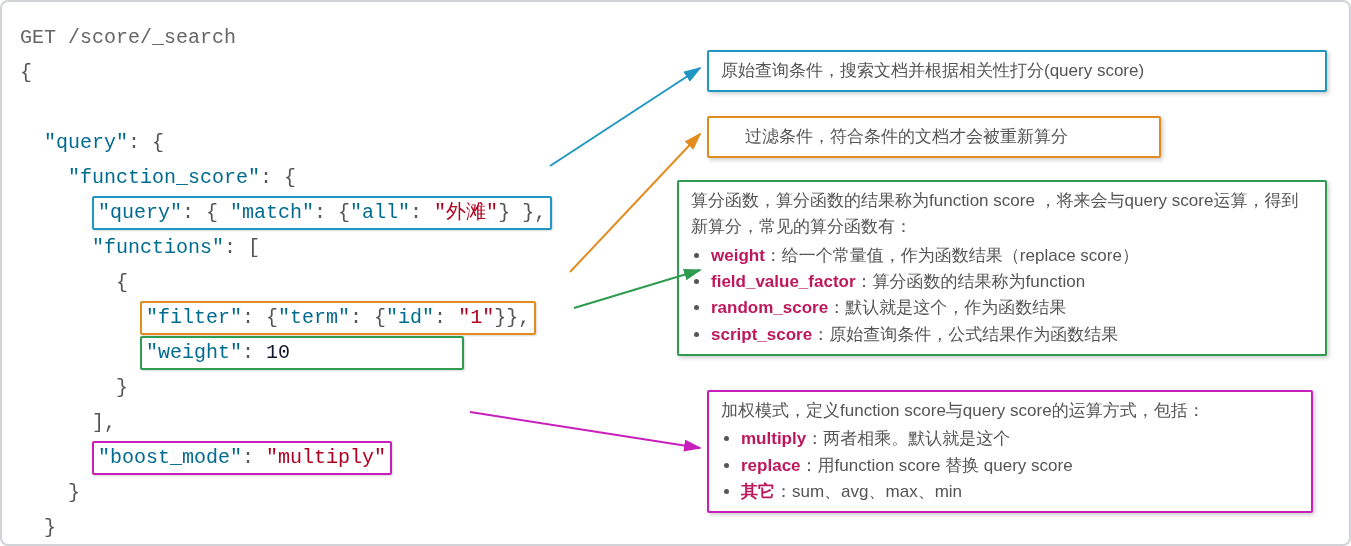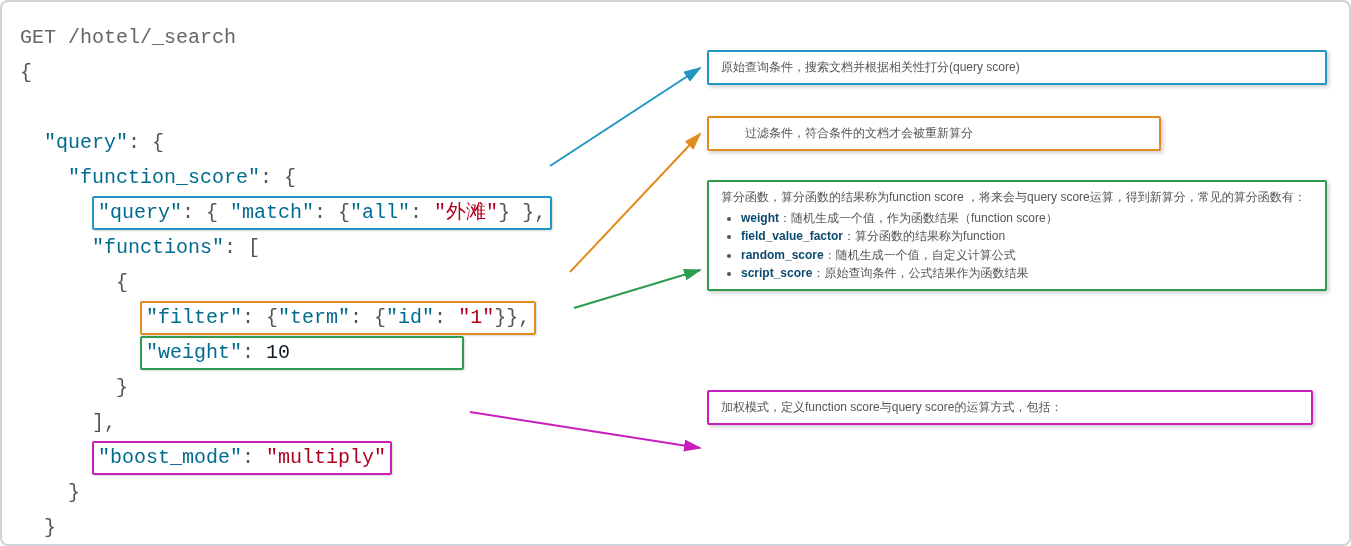--- a/index.html
+++ b/index.html
@@ -45,55 +45,55 @@
   .box-orange  { border-color: #e28b1f; }
   .box-green   { border-color: #2e9b4f; }
   .box-magenta { border-color: #c81fbc; }
 
   .callout {
     position: absolute;
     border-width: 2px;
     border-style: solid;
     border-radius: 2px;
     padding: 6px 12px;
-    font-size: 12px;
+    font-size: 17px;
     color: #555;
     background: #fff;
     box-shadow: 2px 2px 4px rgba(0,0,0,0.2);
     line-height: 1.55;
   }
   .callout-blue    { border-color: #2196c3; }
   .callout-orange  { border-color: #e28b1f; padding-left: 36px; }
   .callout-green   { border-color: #2e9b4f; }
   .callout-magenta { border-color: #c81fbc; }
 
   .callout ul {
     margin: 2px 0 0 0;
     padding-left: 20px;
   }
   .callout li {
     margin: 0;
   }
-  .callout b { color: #0c4a6e; font-weight: bold; }
+  .callout b { color: #be185d; font-weight: bold; }
 
   svg.overlay {
     position: absolute;
     left: 0;
     top: 0;
     width: 1351px;
     height: 546px;
     pointer-events: none;
   }
 </style>
 </head>
 <body>
 
 <div class="container">
 
-  <div class="code-area"><span>GET /hotel/_search</span>
+  <div class="code-area"><span>GET /score/_search</span>
 <span class="p">{</span>
 
   <span class="k">"query"</span><span class="p">: {</span>
     <span class="k">"function_score"</span><span class="p">: {</span>
       <span class="box box-blue"><span class="k">"query"</span><span class="p">: { </span><span class="k">"match"</span><span class="p">: {</span><span class="k">"all"</span><span class="p">: </span><span class="s">"外滩"</span><span class="p">} },</span></span>
       <span class="k">"functions"</span><span class="p">: [</span>
         <span class="p">{</span>
           <span class="box box-orange"><span class="k">"filter"</span><span class="p">: {</span><span class="k">"term"</span><span class="p">: {</span><span class="k">"id"</span><span class="p">: </span><span class="s">"1"</span><span class="p">}},</span></span>
           <span class="box box-green"><span class="k">"weight"</span><span class="p">: </span><span class="n">10</span>              </span>
         <span class="p">}</span>
@@ -104,32 +104,37 @@
 </div>
 
   <div class="callout callout-blue" style="left:705px; top:48px; right:22px;">
     <span>原始查询条件，搜索文档并根据相关性打分(query score)</span>
   </div>
 
   <div class="callout callout-orange" style="left:705px; top:114px; width:402px;">
     <span>过滤条件，符合条件的文档才会被重新算分</span>
   </div>
 
-  <div class="callout callout-green" style="left:705px; top:178px; right:22px;">
+  <div class="callout callout-green" style="left:675px; top:178px; right:22px;">
     <div>算分函数，算分函数的结果称为function score ，将来会与query score运算，得到新算分，常见的算分函数有：</div>
     <ul>
-      <li><b>weight</b><span>：随机生成一个值，作为函数结果（function score）</span></li>
+      <li><b>weight</b><span>：给一个常量值，作为函数结果（replace score）</span></li>
       <li><b>field_value_factor</b><span>：算分函数的结果称为function</span></li>
-      <li><b>random_score</b><span>：随机生成一个值，自定义计算公式</span></li>
+      <li><b>random_score</b><span>：默认就是这个，作为函数结果</span></li>
       <li><b>script_score</b><span>：原始查询条件，公式结果作为函数结果</span></li>
     </ul>
   </div>
 
   <div class="callout callout-magenta" style="left:705px; top:388px; right:36px;">
     <div>加权模式，定义function score与query score的运算方式，包括：</div>
+    <ul>
+      <li><b>multiply</b><span>：两者相乘。默认就是这个</span></li>
+      <li><b>replace</b><span>：用function score 替换 query score</span></li>
+      <li><b>其它</b><span>：sum、avg、max、min</span></li>
+    </ul>
   </div>
 
   <svg class="overlay">
     <defs>
       <marker id="ah-blue" markerWidth="10" markerHeight="10" refX="8" refY="3" orient="auto">
         <path d="M0,0 L9,3 L0,6 Z" fill="#2196c3"></path>
       </marker>
       <marker id="ah-orange" markerWidth="10" markerHeight="10" refX="8" refY="3" orient="auto">
         <path d="M0,0 L9,3 L0,6 Z" fill="#e28b1f"></path>
       </marker>

